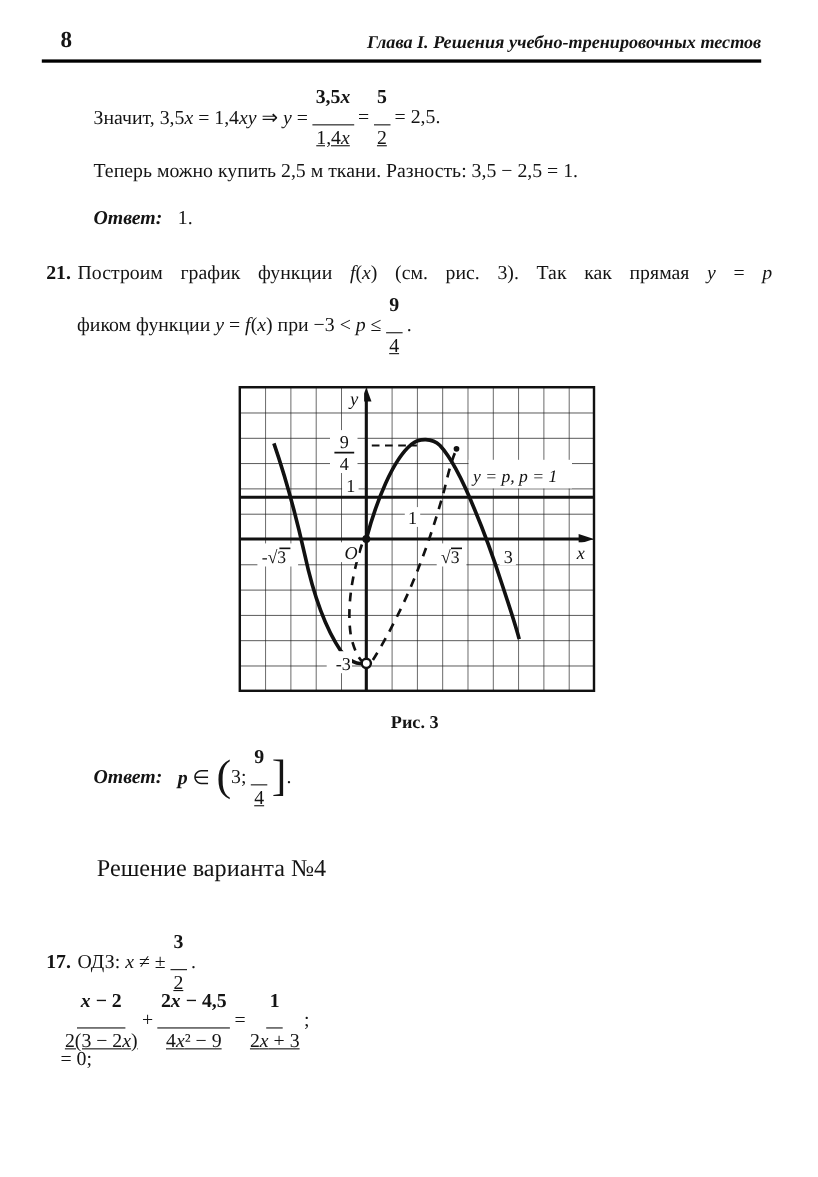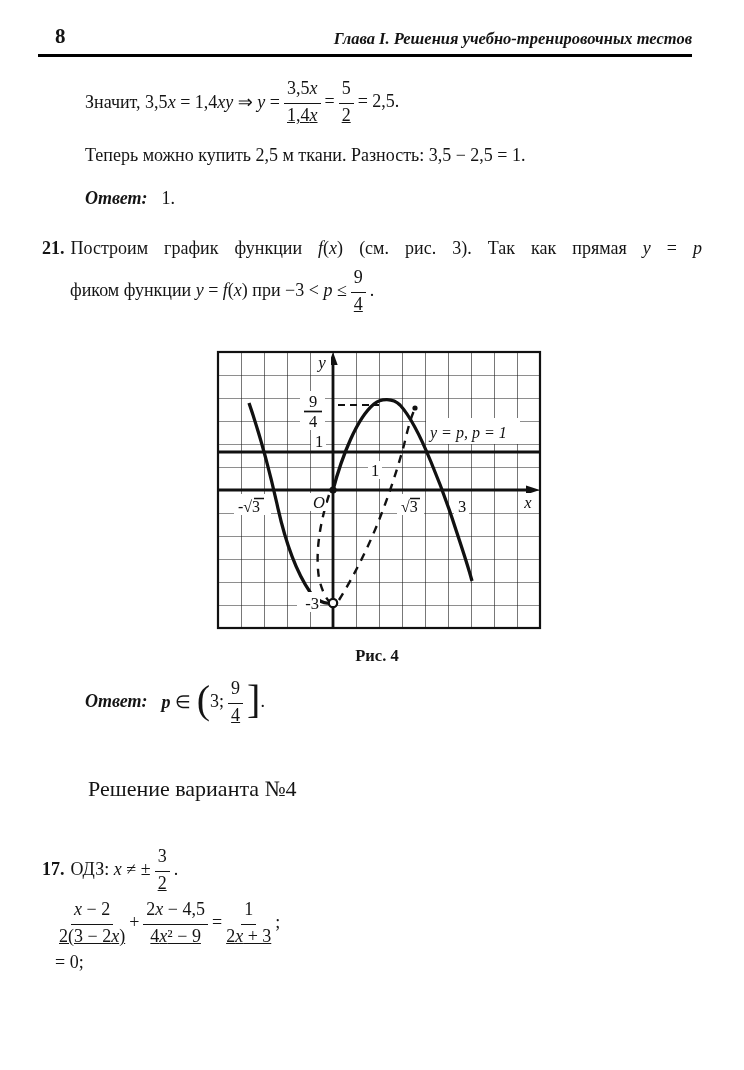--- a/index.html
+++ b/index.html
@@ -11,21 +11,21 @@
   .header{display:flex;justify-content:space-between;align-items:flex-end;
           border-bottom:3px solid #000;padding-bottom:5px;}
   .pagenum{font-size:21px;font-weight:600;padding-left:17px;}
   .chapter{font-size:16.5px;font-weight:bold;font-style:italic;}
 
   
   .mline{display:flex;align-items:center;font-size:18px;white-space:pre;}
   .mline .gap{width:6px;}
   .frac{display:inline-flex;flex-direction:column;align-items:center;
         text-align:center;line-height:1.12;margin:0 4px;}
-  .frac .num{display:block;border-bottom:1.7px solid #141414;padding:0 3px 5px;}
+  .frac .num{display:block;border-bottom:1.7px solid #141414;padding:0 3px 15px;font-weight:bold;}
   .frac .den{display:block;padding-top:1px;text-decoration:underline;}
 
   .textline{font-size:18px;}
   .ansrow{display:flex;align-items:center;font-size:18px;}
   .anslabel{font-weight:bold;font-style:italic;margin-right:14px;}
   .bignum{font-weight:bold;margin-right:6px;}
   .just{text-align:justify;text-align-last:justify;line-height:27px;font-size:18px;}
   .bigparen{font-size:40px;font-weight:400;line-height:0.9;transform:translateY(-2px);}
   .ans i{font-weight:600;}
   .heading{font-size:22px;font-weight:normal;}
@@ -127,21 +127,21 @@
 
       <rect x="236" y="142" width="15" height="20" fill="#fff"></rect>
       <text x="244" y="160" font-size="16.5" text-anchor="middle">3</text>
 
       <rect x="79" y="240" width="23" height="20" fill="#fff"></rect>
       <text x="101" y="257" font-size="16.5" text-anchor="end">-3</text>
 
       <rect x="208" y="66" width="94" height="26" fill="#fff"></rect>
       <text x="212" y="86" font-size="16" font-style="italic">y = p, p = 1</text>
     </svg>
-    <div class="caption" style="width:322px;margin-top:12px;">Рис. 4</div>
+    <div class="caption" style="width:322px;margin-top:12px;">Рис. 3</div>
   </div>
 
   <div class="mline ans abs" style="top:678px;left:85px;">
     <span class="anslabel">Ответ:</span>
     <span><i>p</i> ∈</span>
     <span class="gap"></span>
     <span class="bigparen">(</span>
     <span>3;</span>
     <span class="frac"><span class="num">9</span><span class="den">4</span></span>
     <span class="bigparen">]</span>

